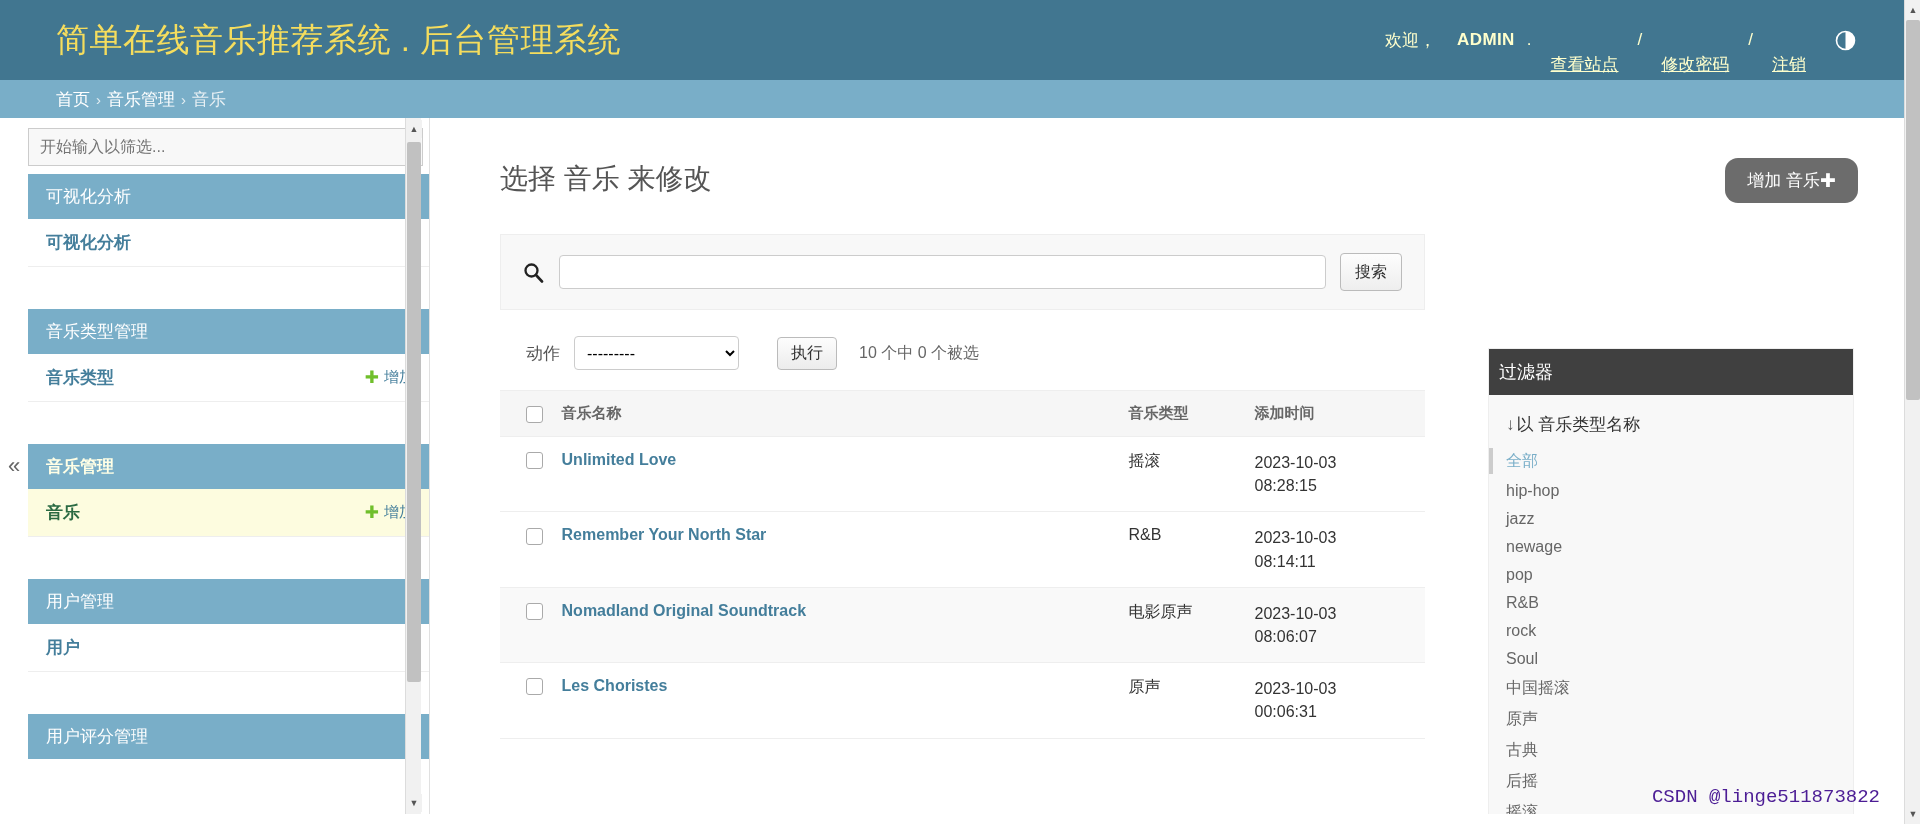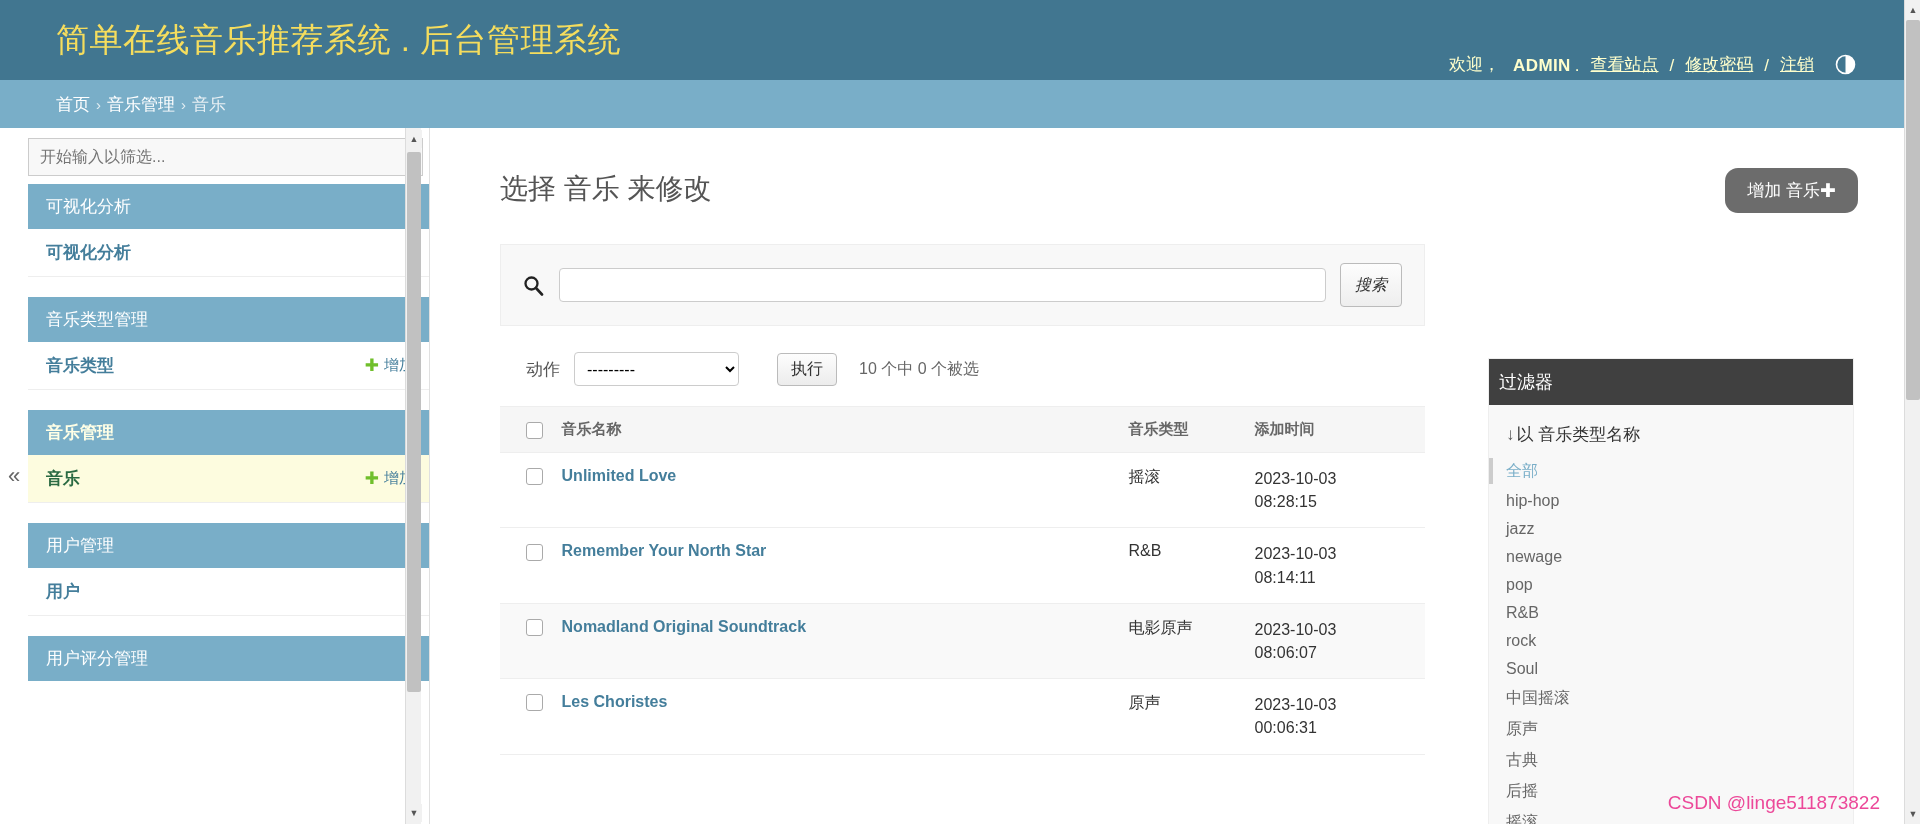--- a/index.html
+++ b/index.html
@@ -24,22 +24,22 @@
   .site-title {
     color: #f5dd5d;
     font-size: 33px;
     font-weight: 400;
     letter-spacing: .5px;
     white-space: nowrap;
   }
   .user-tools {
     margin-left: auto;
     display: flex;
-    align-items: flex-end;
-    gap: 4px;
+    align-items: center;
+    gap: 12px;
     color: #ffffcc;
     font-size: 17px;
     white-space: nowrap;
     padding-right: 38px;
   }
   .user-tools .welcome { margin-right: 9px; }
   .user-tools .uname { font-weight: bold; letter-spacing:.4px; }
   .user-tools .dot { margin-right: 7px; }
   .user-tools a {
     color: #ffffcc;
@@ -48,21 +48,21 @@
   }
   .user-tools .sep { margin: 0 7px; }
   .theme-toggle {
     margin-left: 16px;
     width: 22px; height: 22px;
     display: inline-flex; align-items:center; justify-content:center;
   }
 
   
   .breadcrumbs {
-    height: 48px;
+    height: 38px;
     background: #79aec8;
     display: flex;
     align-items: center;
     padding-left: 56px;
     font-size: 17px;
     color: #fff;
   }
   .breadcrumbs a { color: #fff; text-decoration: none; }
   .breadcrumbs .crumb-sep { margin: 0 6px; color:#e3eef3; font-size: 15px;}
   .breadcrumbs .current { color: #e8f0f4; }
@@ -88,21 +88,21 @@
     display: block;
     width: 395px;
     margin: 10px 0 8px 0;
     padding: 9px 11px;
     font-size: 16px;
     color: #888;
     border: 1px solid #ccc;
     background: #f8f8f8;
     font-family: "Liberation Sans", sans-serif;
   }
-  .module { margin-bottom: 20px; }
+  .module { margin-bottom: 42px; }
   .module-caption {
     background: #79aec8;
     color: #fff;
     font-size: 17px;
     padding: 11px 0 11px 18px;
     font-weight: 400;
   }
   .module-caption.current { color:#ffffe6; font-weight: bold; }
   .model-row {
     display: flex;
@@ -208,30 +208,29 @@
     flex: 1;
     height: 34px;
     border: 1px solid #ccc;
     border-radius: 4px;
     padding: 0 10px;
     font-size: 16px;
     font-family: "Liberation Sans", sans-serif;
     background: #fff;
   }
   .search-btn {
-    height: 44px;
+    height: 38px;
     padding: 0 14px;
     font-size: 16px;
     border: 1px solid #bbb;
     border-radius: 4px;
     background: linear-gradient(#fdfdfd,#eee);
     color: #333;
     font-family: "Liberation Sans", sans-serif;
     cursor: pointer;
-    font-style: italic;
   }
 
   .actions-row {
     display: flex;
     align-items: center;
     gap: 14px;
     padding: 26px 0 20px 26px;
     font-size: 17px;
     color: #555;
   }
@@ -345,24 +344,24 @@
   .pg-arrow {
     position: absolute; left: 0; width: 16px; height: 18px;
     display:flex; align-items:center; justify-content:center;
     color:#555; font-size: 9px;
   }
   .pg-arrow.up { top: 1px; }
   .pg-arrow.down { bottom: 1px; }
 
   .watermark {
     position: absolute;
-    right: 40px; bottom: 10px;
-    color: #ec4899;
+    right: 40px; bottom: 16px;
+    color: #4c1d95;
     font-size: 19px;
-    font-family: Liberation Sans, sans-serif;
+    font-family: Liberation Mono, monospace;
     white-space: nowrap;
   }
 </style>
 </head>
 <body>
 
 <div class="page">
 
   <div class="header">
     <div class="site-title">简单在线音乐推荐系统 . 后台管理系统</div>

